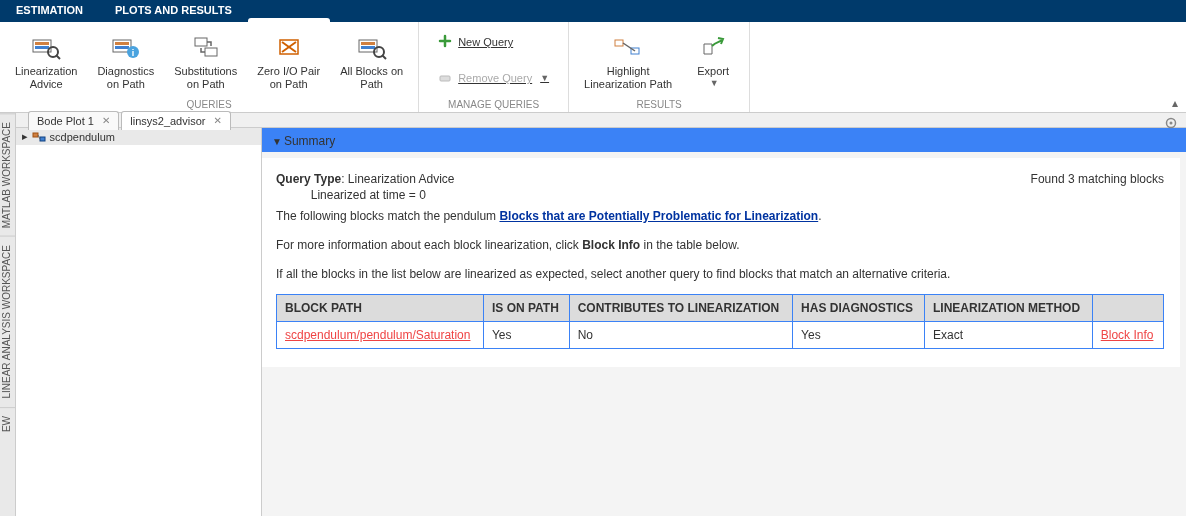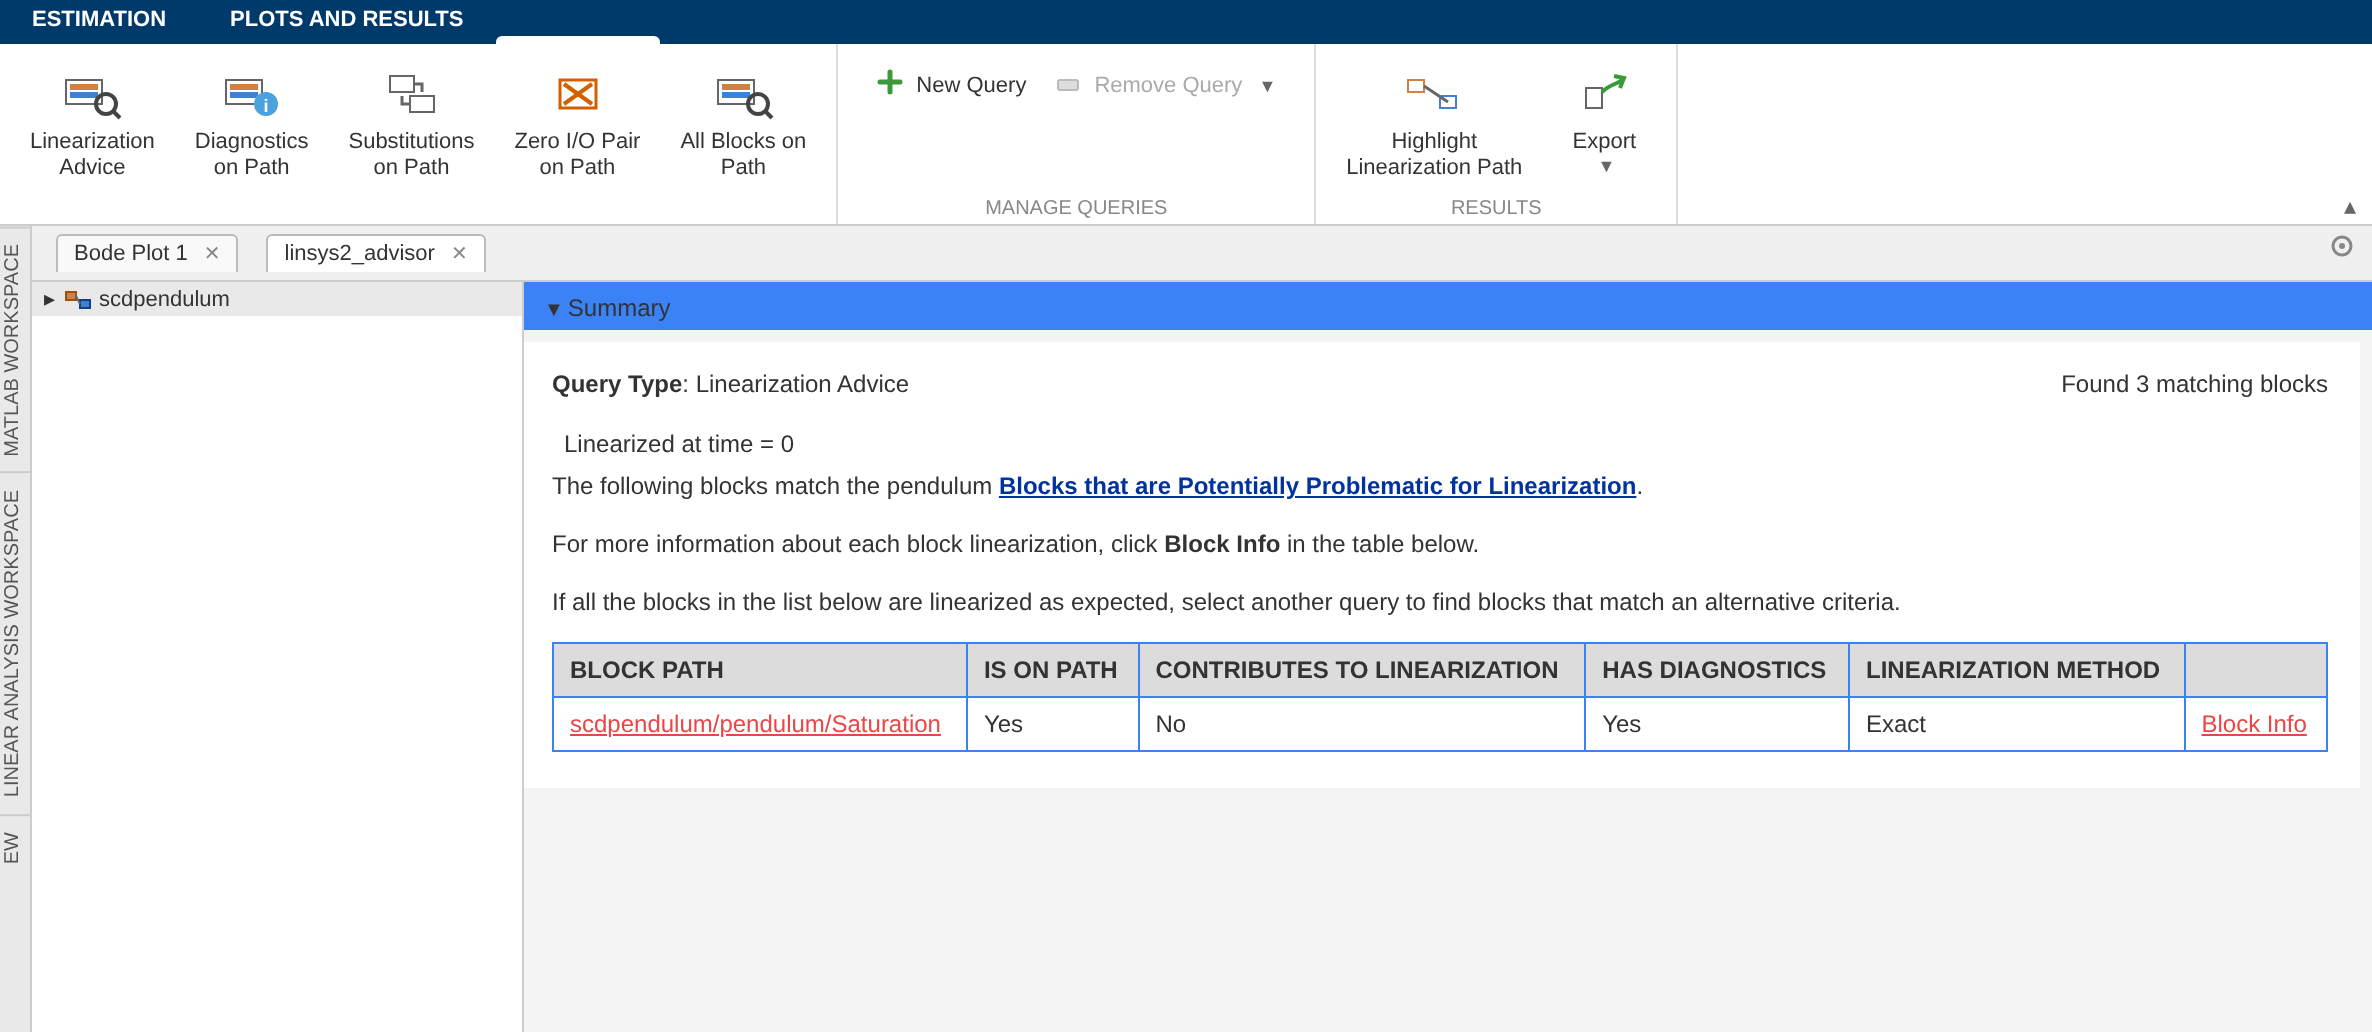--- a/index.html
+++ b/index.html
@@ -8,30 +8,30 @@
 .topbar { display: flex; background: #003a6b; height: 22px; }
 .topbar-tab { color: #fff; padding: 4px 16px 0; font-size: 11px; font-weight: bold; cursor: pointer; height: 22px; }
 .topbar-tab.active { background: #fff; color: #003a6b; border-top-left-radius: 3px; border-top-right-radius: 3px; margin-top: 18px; height: 20px; padding-top: 3px; }
 .ribbon { display: flex; background: #fff; border-bottom: 1px solid #ccc; position: relative; }
 .ribbon-panel { border-right: 1px solid #ddd; padding: 4px 6px 16px; position: relative; display: flex; flex-direction: column; }
 .ribbon-panel-label { position: absolute; bottom: 2px; left: 0; right: 0; text-align: center; font-size: 10px; color: #888; }
 .ribbon-items { display: flex; align-items: flex-start; gap: 2px; }
 .ribbon-btn-vert { display: flex; flex-direction: column; align-items: center; padding: 4px 8px; border: 1px solid transparent; border-radius: 3px; cursor: pointer; min-width: 60px; }
 .ribbon-btn-vert .icn { width: 32px; height: 32px; display: flex; align-items: center; justify-content: center; }
 .ribbon-btn-vert .lbl { text-align: center; font-size: 11px; color: #333; line-height: 13px; margin-top: 2px; white-space: pre; }
-.ribbon-col { display: flex; flex-direction: row; gap: 0; padding: 4px 6px 0; }
+.ribbon-col { display: flex; flex-direction: column; gap: 12px; padding: 4px 6px 0; text-decoration: underline; }
 .ribbon-btn-h { display: flex; align-items: center; gap: 6px; padding: 3px 6px; border: 1px solid transparent; border-radius: 3px; cursor: pointer; font-size: 11px; }
 .ribbon-btn-h.disabled { color: #aaa; cursor: default; }
 .ribbon-dd { font-size: 9px; color: #666; margin-left: 2px; }
 .ribbon-toggle { position: absolute; right: 8px; bottom: 2px; color: #666; cursor: pointer; }
 .body-row { display: flex; flex: 1; min-height: 0; }
 .side-tabs { width: 16px; background: #e9e9e9; border-right: 1px solid #ccc; display: flex; flex-direction: column; }
 .side-tab { writing-mode: vertical-rl; transform: rotate(180deg); font-size: 10px; padding: 8px 1px; border-bottom: 1px solid #ccc; color: #555; cursor: pointer; text-align: center; }
 .workarea { flex: 1; display: flex; flex-direction: column; min-width: 0; }
-.doctabs { display: flex; align-items: center; background: #f0f0f0; border-bottom: 1px solid #ccc; height: 28px; padding-left: 12px; position: relative; gap: 12px; }
+.doctabs { display: flex; align-items: center; background: #f0f0f0; border-bottom: 1px solid #ccc; height: 15px; padding-left: 12px; position: relative; }
 .doctab { display: flex; align-items: center; padding: 3px 8px; border: 1px solid #bbb; border-bottom: none; background: #f9f9f9; font-size: 11px; color: #333; margin-right: 2px; border-top-left-radius: 3px; border-top-right-radius: 3px; cursor: pointer; }
 .doctab.active { background: #fff; }
 .doctab .x { margin-left: 8px; color: #888; font-size: 10px; }
 .doctabs .gear { position: absolute; right: 8px; top: 3px; color: #888; cursor: pointer; }
 .content-row { display: flex; flex: 1; min-height: 0; }
 .tree { width: 246px; background: #fff; border-right: 1px solid #ccc; }
 .tree-row { display: flex; align-items: center; padding: 2px 6px; background: #e9e9e9; font-size: 11px; cursor: pointer; gap: 4px; }
 .tree-row svg { flex-shrink: 0; }
 .main-pane { flex: 1; background: #f4f4f4; overflow: auto; }
 .summary-bar { background: #3b82f6; padding: 6px 10px 4px; font-size: 12px; color: #333; }
@@ -114,20 +114,21 @@
                 <rect x="4" y="8" width="14" height="3" fill="#d08040"></rect>
                 <rect x="4" y="12" width="14" height="3" fill="#4080d0"></rect>
                 <circle cx="22" cy="18" r="5" fill="none" stroke="#444" stroke-width="2"></circle>
                 <line x1="25" y1="21" x2="29" y2="25" stroke="#444" stroke-width="2"></line>
               </svg>
           </span>
           <span class="lbl">All Blocks on
 Path</span>
         </div>
       </div>
+      <span class="ribbon-panel-label">QUERIES</span>
     </div>
 
     <div class="ribbon-panel">
       <div class="ribbon-col">
         <div class="ribbon-btn-h">
           <span><svg width="14" height="14">
                 <path d="M7 2v10M2 7h10" stroke="#3a9a3a" stroke-width="2.5" stroke-linecap="round"></path>
               </svg></span>
           <span>New Query</span>
         </div>
@@ -212,21 +213,21 @@
         </div>
 
         <div class="main-pane">
           <div class="summary-bar">
             <span class="tri">▼</span><span>Summary</span>
           </div>
           <div class="content-card">
             <div class="row1">
               <div>
                 <b>Query Type</b><span>: </span><span>Linearization Advice</span><br>
-                <div style="margin-top:16px; padding-left:6px;">Linearized at time = 0</div>
+                <div style="margin-top:2px; padding-left:6px;text-align:center;">Linearized at time = 0</div>
               </div>
               <div>Found 3 matching blocks</div>
             </div>
 
             <p>
               <span>The following blocks match the pendulum </span><a href="#" class="link"><b>Blocks that are Potentially Problematic for Linearization</b></a>.
             </p>
             <p>
               <span>For more information about each block linearization, click </span><b>Block Info</b><span> in the table below.</span>
             </p>

